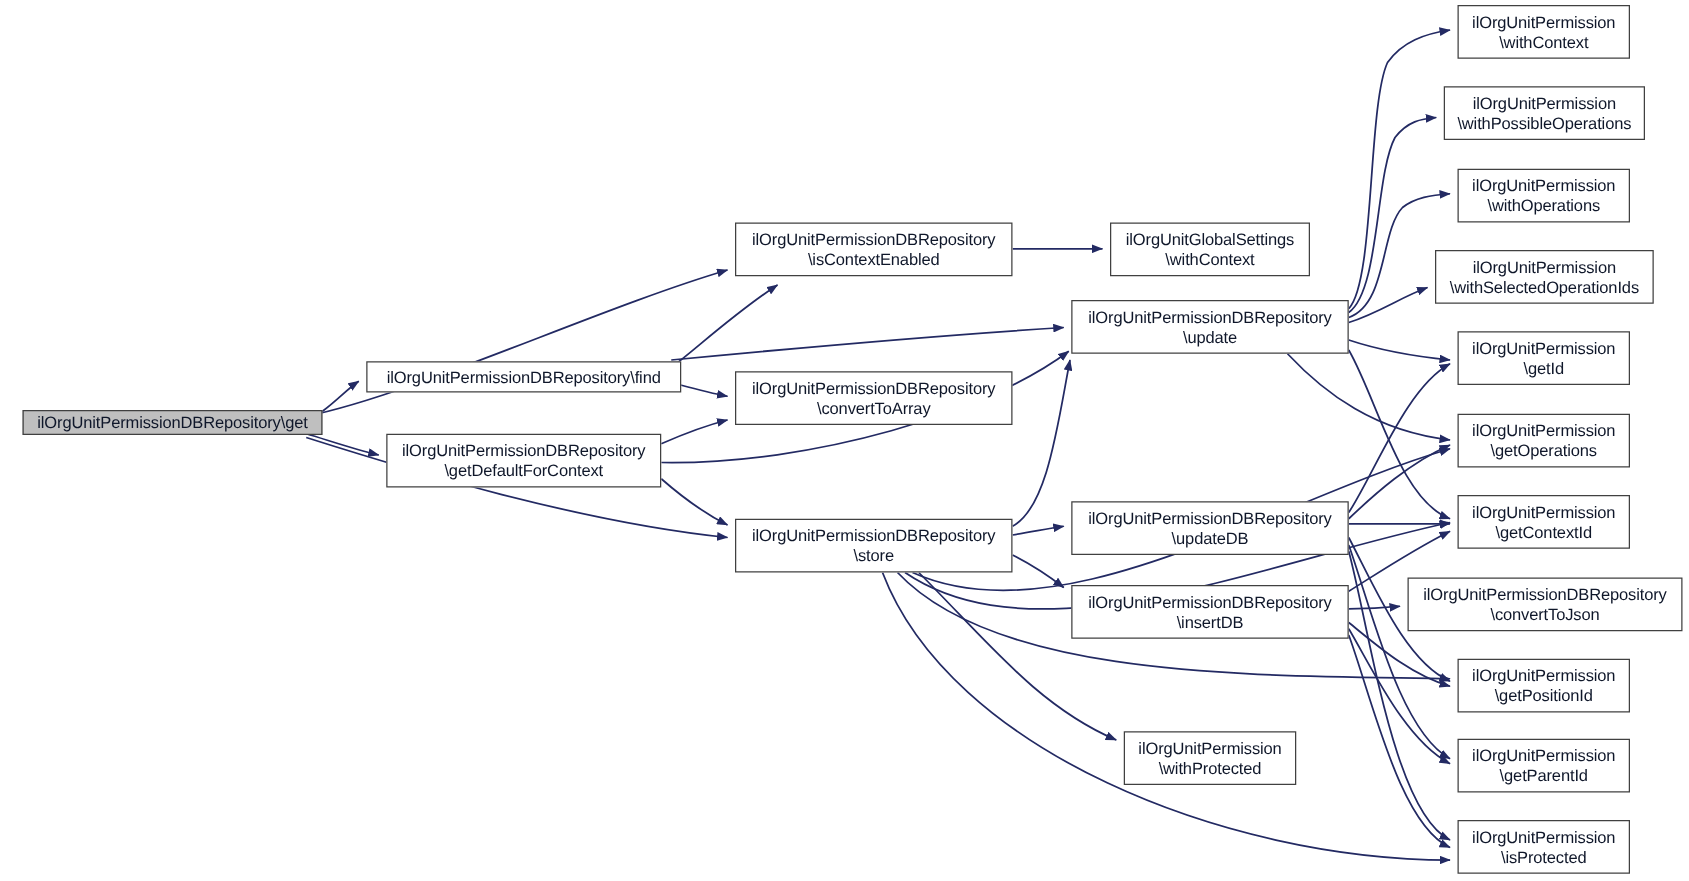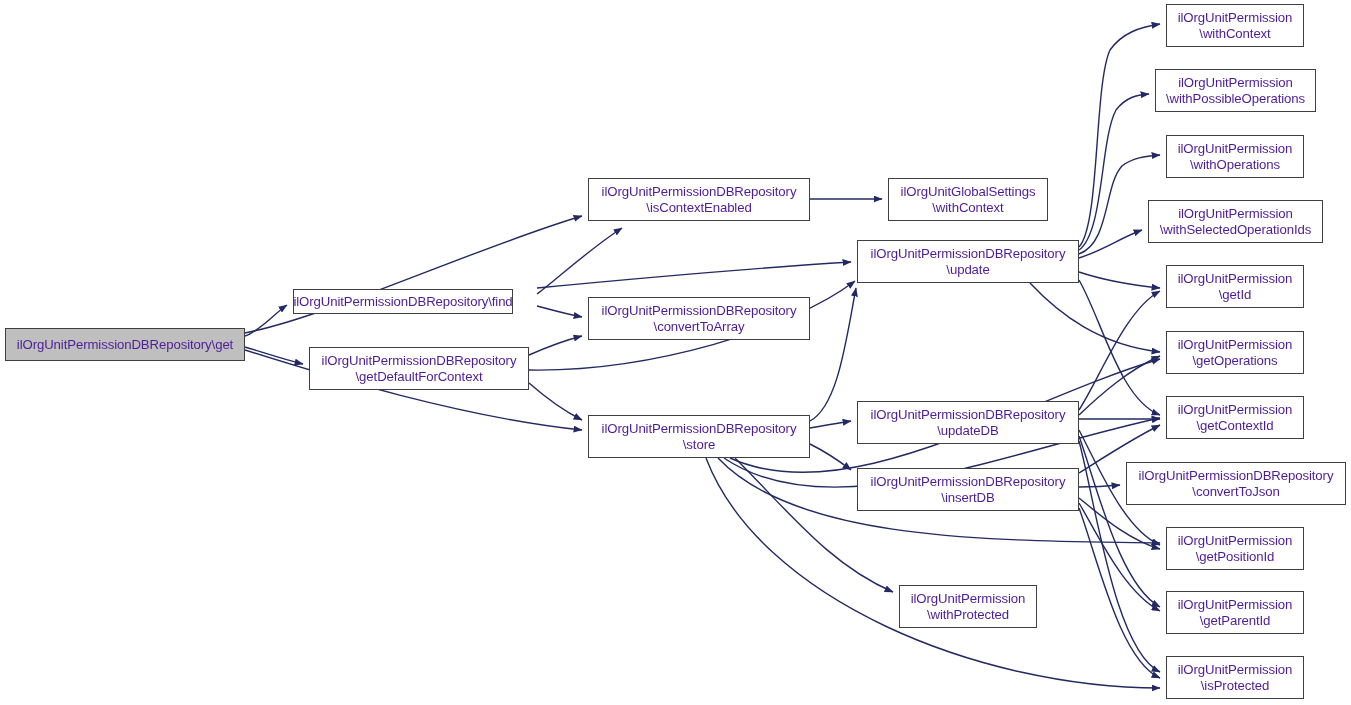--- a/index.html
+++ b/index.html
@@ -25,21 +25,21 @@
   }
   .node {
     position: absolute;
     box-sizing: border-box;
     background: #ffffff;
     border: 1px solid #404040;
     display: flex;
     align-items: center;
     justify-content: center;
     text-align: center;
-    color: #4c1d95;
+    color: #0f172a;
     font-size: 13.2px;
     line-height: 1.16;
     letter-spacing: -0.1px;
     white-space: pre-line;
     z-index: 2;
   }
   .node.root {
     background: #bfbfbf;
     border-color: #404040;
   }
@@ -93,22 +93,22 @@
         <path d="M1079,436 C1098,490 1120,585 1160,607" fill="none" stroke="#232a63" stroke-width="1.4" marker-end="url(#arrow)"></path>
         <path d="M1079,441 C1096,505 1115,650 1160,672" fill="none" stroke="#232a63" stroke-width="1.4" marker-end="url(#arrow)"></path>
         <path d="M1079,473 C1100,460 1130,440 1160,425" fill="none" stroke="#232a63" stroke-width="1.4" marker-end="url(#arrow)"></path>
         <path d="M1079,487 C1096,487 1110,486 1120,485" fill="none" stroke="#232a63" stroke-width="1.4" marker-end="url(#arrow)"></path>
         <path d="M1079,498 C1100,515 1128,540 1160,549" fill="none" stroke="#232a63" stroke-width="1.4" marker-end="url(#arrow)"></path>
         <path d="M1079,503 C1098,535 1124,592 1160,611" fill="none" stroke="#232a63" stroke-width="1.4" marker-end="url(#arrow)"></path>
         <path d="M1079,508 C1098,560 1120,660 1160,678" fill="none" stroke="#232a63" stroke-width="1.4" marker-end="url(#arrow)"></path>
       </g>
   </svg>
   <div id="nodes">
-      <div class="node root" style="left: 5px; top: 328px; width: 240px; height: 33px;"><span class="node-label">ilOrgUnitPermissionDBRepository\get</span></div>
-      <div class="node" style="left: 293px; top: 289px; width: 220px; height: 25px;"><span class="node-label">ilOrgUnitPermissionDBRepository\find</span></div>
+      <div class="node root" style="left: 18px; top: 328px; width: 240px; height: 20px;"><span class="node-label">ilOrgUnitPermissionDBRepository\get</span></div>
+      <div class="node" style="left: 293px; top: 289px; width: 252px; height: 25px;"><span class="node-label">ilOrgUnitPermissionDBRepository\find</span></div>
       <div class="node" style="left: 309px; top: 347px; width: 220px; height: 43px;"><span class="node-label">ilOrgUnitPermissionDBRepository
 \getDefaultForContext</span></div>
       <div class="node" style="left: 588px; top: 178px; width: 222px; height: 43px;"><span class="node-label">ilOrgUnitPermissionDBRepository
 \isContextEnabled</span></div>
       <div class="node" style="left: 588px; top: 297px; width: 222px; height: 43px;"><span class="node-label">ilOrgUnitPermissionDBRepository
 \convertToArray</span></div>
       <div class="node" style="left: 588px; top: 415px; width: 222px; height: 43px;"><span class="node-label">ilOrgUnitPermissionDBRepository
 \store</span></div>
       <div class="node" style="left: 888px; top: 178px; width: 160px; height: 43px;"><span class="node-label">ilOrgUnitGlobalSettings
 \withContext</span></div>

